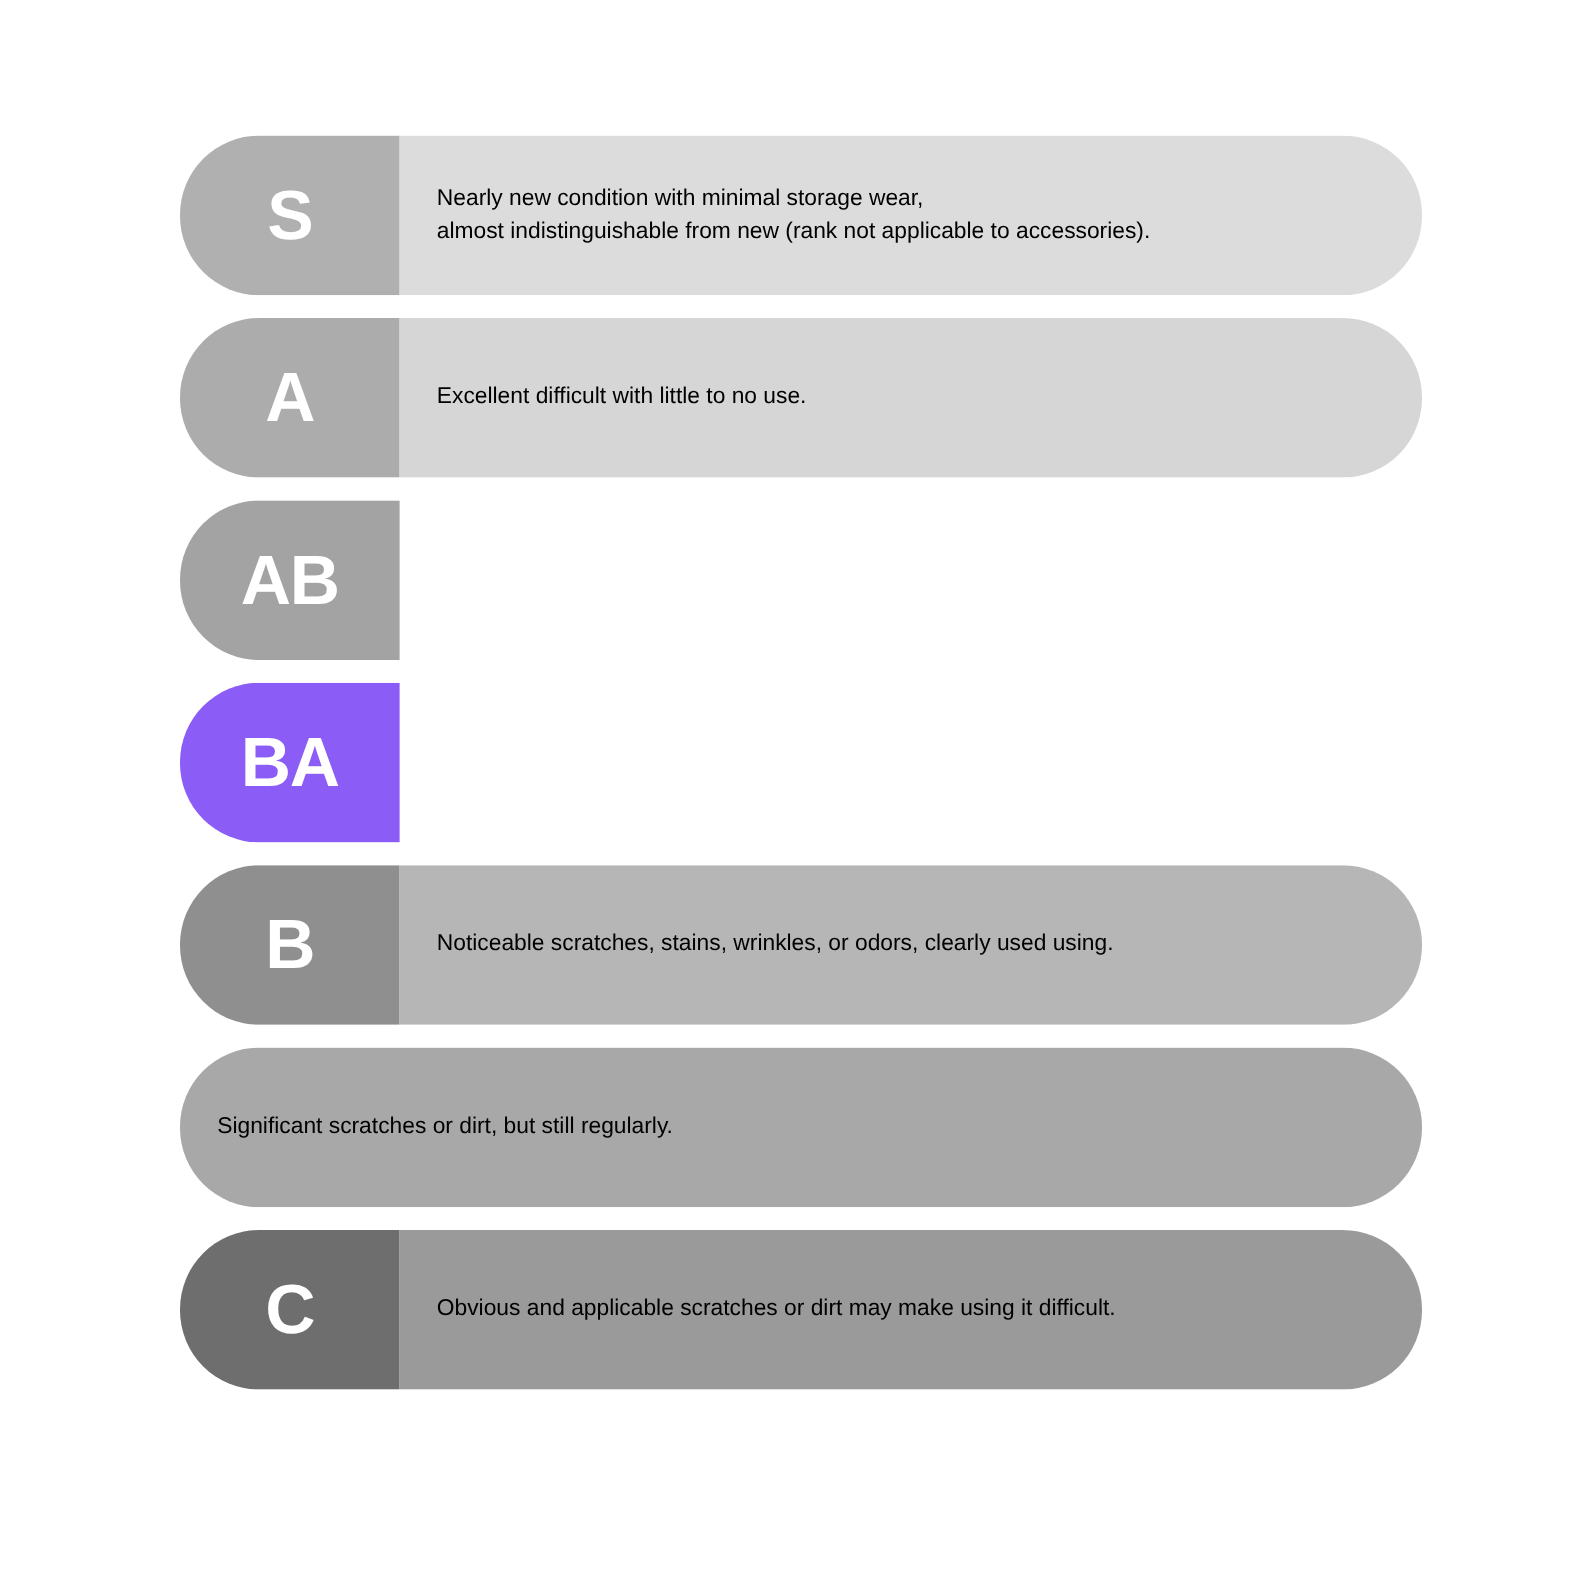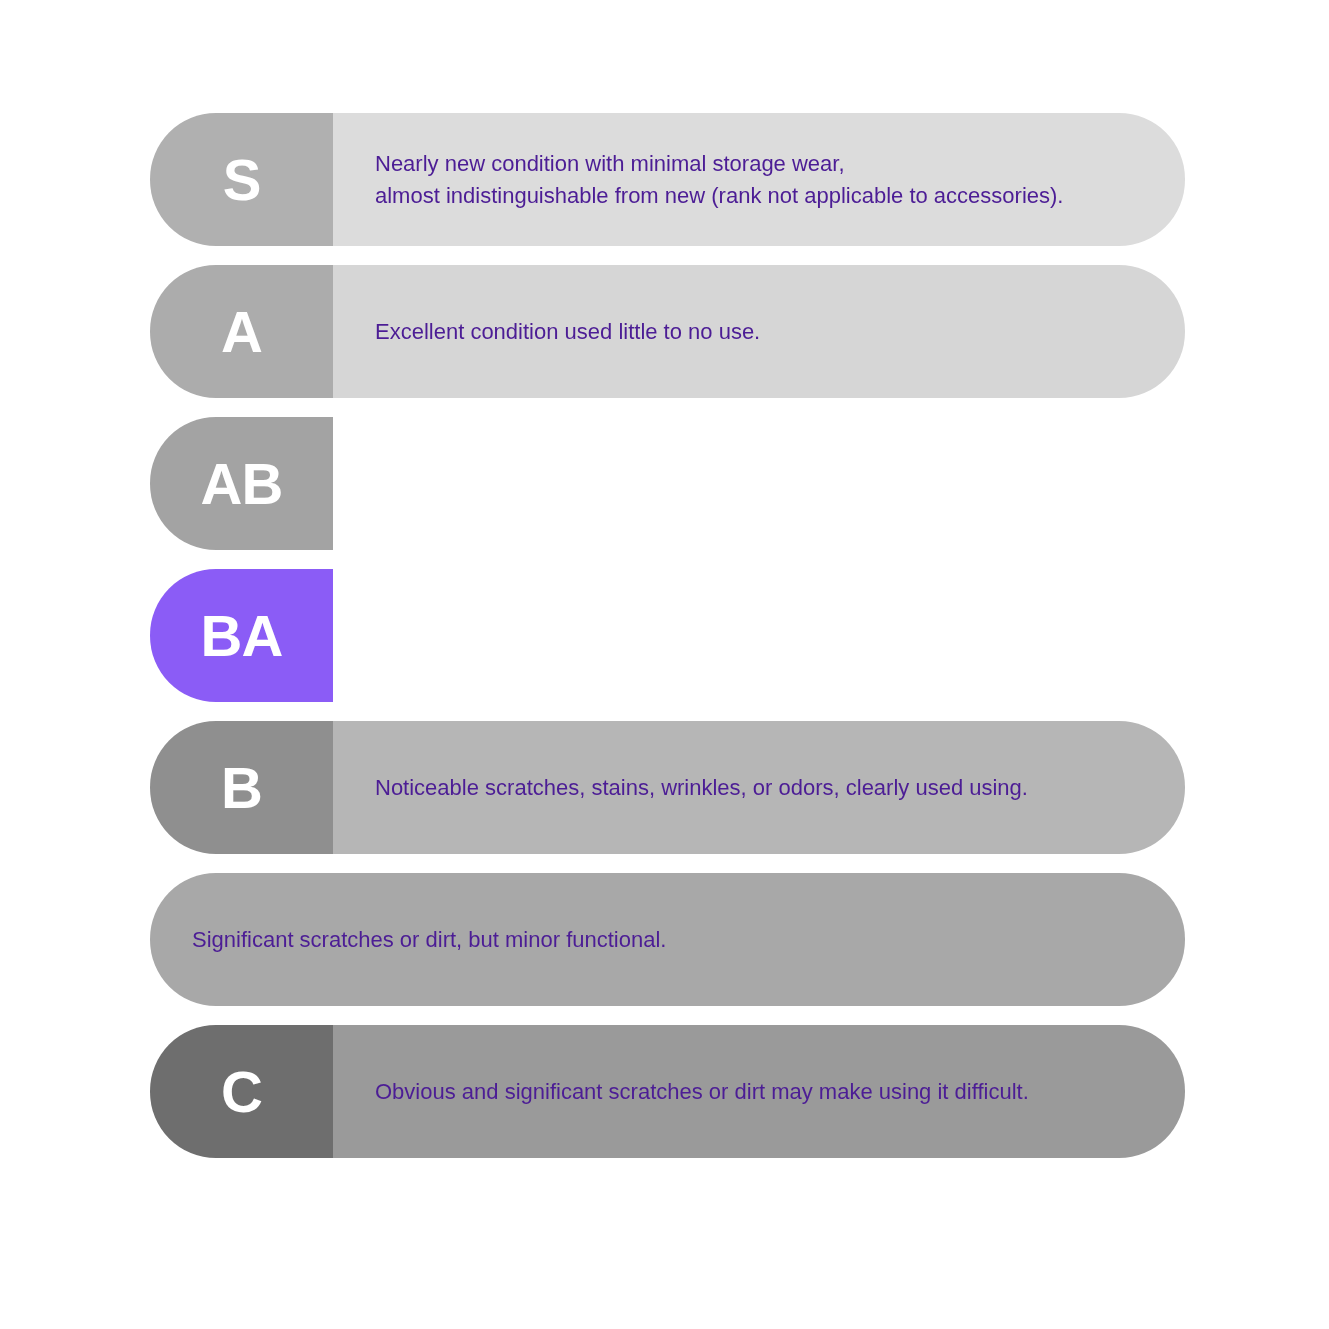--- a/index.html
+++ b/index.html
@@ -37,24 +37,24 @@
     font-weight: bold;
     font-size: 58px;
     letter-spacing: -1px;
     line-height: 1;
     user-select: none;
   }
   .grade-desc {
     flex: 1 1 auto;
     display: flex;
     align-items: center;
-    padding-left: 42px;
+    padding-left: 31px;
     padding-right: 40px;
-    color: #4c1d95;
-    font-size: 22px;
+    color: #000000;
+    font-size: 19px;
     line-height: 1.42;
     white-space: pre-line;
   }
   .row-0 .grade-badge { background: #b0b0b0; }
   .row-0 .grade-desc  { background: #dcdcdc; }
   .row-1 .grade-badge { background: #acacac; }
   .row-1 .grade-desc  { background: #d6d6d6; }
   .row-2 .grade-badge { background: #a3a3a3; }
   .row-2 .grade-desc  { background: #cfcfcf; }
   .row-3 .grade-badge { background: #8b5cf6; }
@@ -72,38 +72,38 @@
 <div class="chart">
 
   <div class="grade-row row-0">
     <div class="grade-badge">S</div>
     <div class="grade-desc">Nearly new condition with minimal storage wear,
 almost indistinguishable from new (rank not applicable to accessories).</div>
   </div>
 
   <div class="grade-row row-1">
     <div class="grade-badge">A</div>
-    <div class="grade-desc">Excellent condition used little to no use.</div>
+    <div class="grade-desc">Excellent difficult with little to no use.</div>
   </div>
 
   <div class="grade-row row-2">
     <div class="grade-badge">AB</div>
   </div>
 
   <div class="grade-row row-3">
     <div class="grade-badge">BA</div>
   </div>
 
   <div class="grade-row row-4">
     <div class="grade-badge">B</div>
     <div class="grade-desc">Noticeable scratches, stains, wrinkles, or odors, clearly used using.</div>
   </div>
 
   <div class="grade-row row-5">
-    <div class="grade-desc">Significant scratches or dirt, but minor functional.</div>
+    <div class="grade-desc">Significant scratches or dirt, but still regularly.</div>
   </div>
 
   <div class="grade-row row-6">
     <div class="grade-badge">C</div>
-    <div class="grade-desc">Obvious and significant scratches or dirt may make using it difficult.</div>
+    <div class="grade-desc">Obvious and applicable scratches or dirt may make using it difficult.</div>
   </div>
 
 </div>
 
 </body></html>

